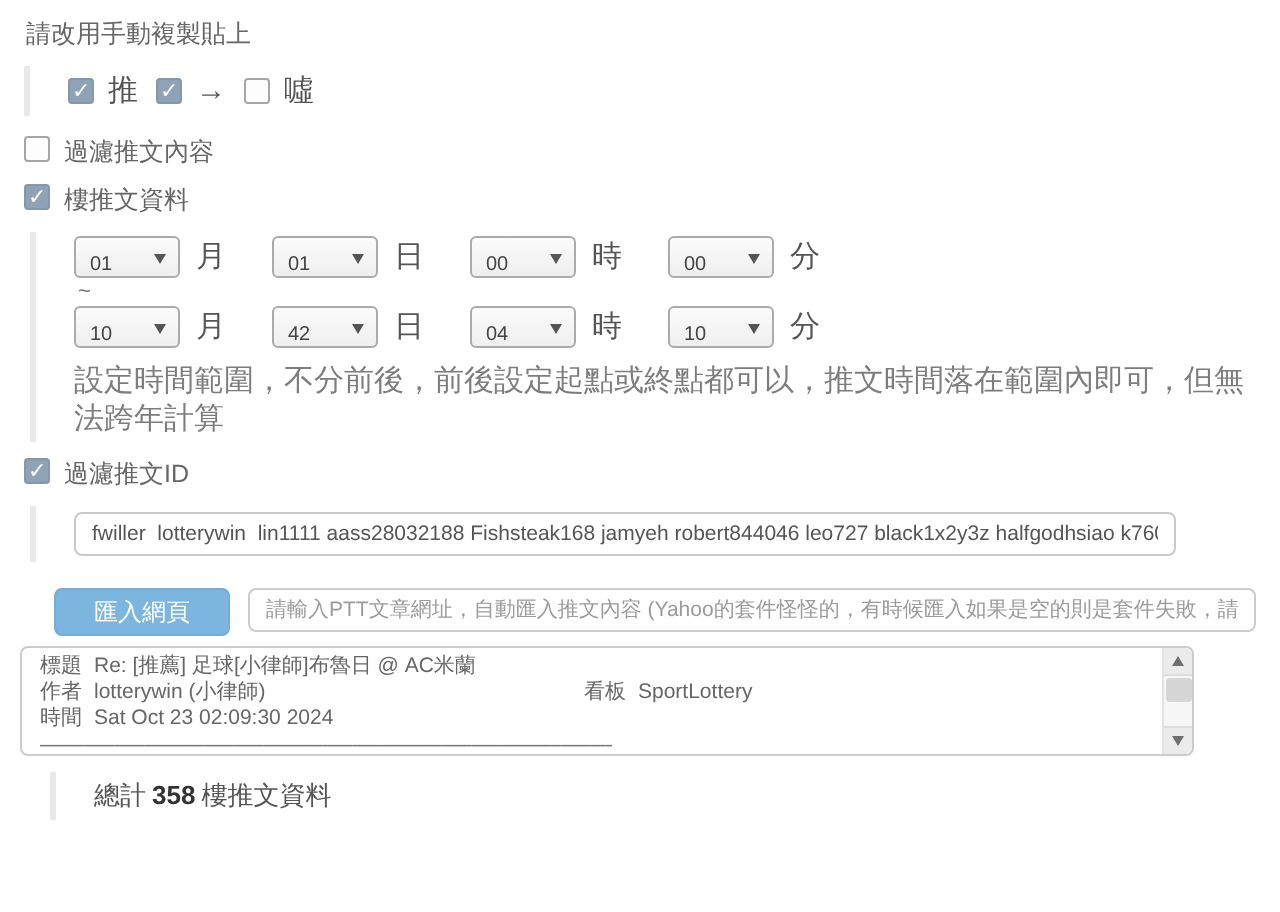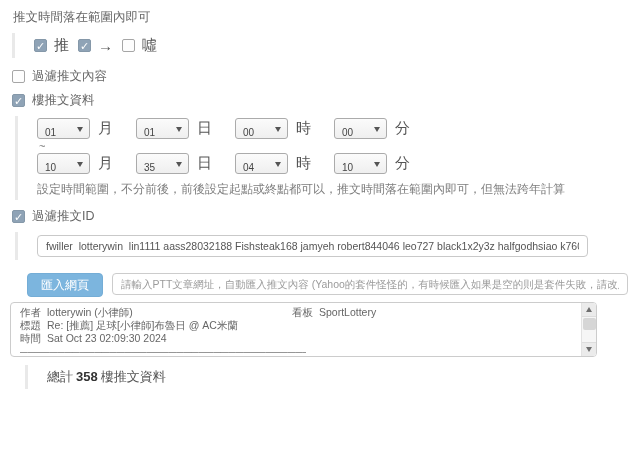--- a/index.html
+++ b/index.html
@@ -9,21 +9,21 @@
     font-family:"Liberation Sans","DejaVu Sans",sans-serif;
     color:#555;
   }
   .page { padding:7px 12px 0 12px; }
 
   .sec-title { font-size:12.5px; color:#666; margin:2px 0 7px 1px; }
 
   .indent { border-left:3px solid #e9e9e9; margin-left:3px; padding-left:19px; }
 
   
-  .cb-row { display:flex; align-items:center; margin:0 0 7px 0; }
+  .cb-row { display:flex; align-items:flex-start; margin:0 0 7px 0; }
   .cb {
     width:13px; height:13px; border:1px solid #a6a6a6; border-radius:2px;
     background:#fdfdfd; display:inline-block; position:relative; flex:none;
     cursor:pointer;
   }
   .cb.checked { background:#8fa3b6; border-color:#8598a9; }
   .cb.checked::after {
     content:"\2713"; color:#fff; font-size:11px; line-height:12px;
     position:absolute; left:1px; top:0;
   }
@@ -45,34 +45,34 @@
     content:""; position:absolute; right:6px; top:8px;
     border-left:3.5px solid transparent; border-right:3.5px solid transparent;
     border-top:5px solid #555;
   }
   .unit { font-size:15px; color:#555; margin-left:8px; }
 
   .time-block { padding-top:2px; padding-bottom:2px; margin-bottom:8px; }
   .time-row { display:flex; align-items:center; }
   .time-group { display:flex; align-items:center; width:99px; }
   .tilde { font-size:11px; color:#777; margin:2px 0 2px 2px; line-height:10px; }
-  .note { font-size:12px; color:#7d7d7d; margin-top:7px; }
+  .note { font-size:15px; color:#7d7d7d; margin-top:7px; }
 
   
   .id-input {
     width:551px; height:22px; border:1px solid #c9c9c9; border-radius:4px;
     font-size:10.5px; color:#555; padding:0 8px;
     font-family:"Liberation Sans","DejaVu Sans",sans-serif;
   }
   .id-block { margin-bottom:8px; padding-top:3px; padding-bottom:3px; }
 
   
   .import-row { display:flex; align-items:flex-start; margin:13px 0 5px 15px; gap:9px; }
   .btn {
-    width:76px; height:24px; background:#7cb5de; border:1px solid #74add6;
+    width:88px; height:24px; background:#7cb5de; border:1px solid #74add6;
     border-radius:4px; color:#ffffff; font-size:12px; cursor:pointer;
     font-family:"Liberation Sans","DejaVu Sans",sans-serif;
   }
   .url-input {
     flex:1; height:22px; border:1px solid #cccccc; border-radius:4px;
     font-size:10.5px; padding:0 8px; color:#555;
     font-family:"Liberation Sans","DejaVu Sans",sans-serif;
   }
   .url-input::placeholder { color:#9b9b9b; opacity:1; }
 
@@ -101,21 +101,21 @@
   
   .stat-line { font-size:13px; color:#555; margin:0 0 6px 13px; padding-top:3px; padding-bottom:3px; }
   .stat-line b { color:#333; margin:0 3px;text-align:center; }
   .stats-wrap { margin-top:4px; margin-bottom:14px; }
 </style>
 </head>
 <body>
 
 <div class="page">
 
-  <div class="sec-title">推文時間落在範圍內即可</div>
+  <div class="sec-title">請改用手動複製貼上</div>
 
   <div class="indent opt-row">
     <span class="opt">
       <span class="cb checked"></span>
       <span class="opt-label">推</span>
     </span>
     <span class="opt">
       <span class="cb checked"></span>
       <span class="opt-label">→</span>
     </span>
@@ -165,21 +165,21 @@
     <div class="tilde">~</div>
     <div class="time-row">
       <span class="time-group">
         <span class="sel">
             <span>10</span>
           </span>
         <span class="unit">月</span>
       </span>
       <span class="time-group">
         <span class="sel">
-            <span>35</span>
+            <span>42</span>
           </span>
         <span class="unit">日</span>
       </span>
       <span class="time-group">
         <span class="sel">
             <span>04</span>
           </span>
         <span class="unit">時</span>
       </span>
       <span class="time-group">
@@ -202,28 +202,28 @@
   </div>
 
 
   <div class="import-row">
     <button class="btn">匯入網頁</button>
     <input class="url-input" placeholder="請輸入PTT文章網址，自動匯入推文內容 (Yahoo的套件怪怪的，有時候匯入如果是空的則是套件失敗，請改用手動複製貼上，感謝orz)" style="">
   </div>
 
   <div class="article-box">
     <div class="article-content">
+      <div class="art-line">
+        <span class="art-label">標題</span><span>Re: [推薦] 足球[小律師]布魯日 @ AC米蘭</span>
+      </div>
       <div class="art-line first">
         <span class="art-label">作者</span><span>lotterywin (小律師)</span>
         <span class="art-board">
           <span class="art-label">看板</span><span>SportLottery</span>
         </span>
-      </div>
-      <div class="art-line">
-        <span class="art-label">標題</span><span>Re: [推薦] 足球[小律師]布魯日 @ AC米蘭</span>
       </div>
       <div class="art-line">
         <span class="art-label">時間</span><span>Sat Oct 23 02:09:30 2024</span>
       </div>
       <div class="art-divider">────────────────────────────────────────────</div>
     </div>
     <div class="scrollbar">
       <div class="sb-btn up">
           <span class="tri-up"></span>
         </div>

